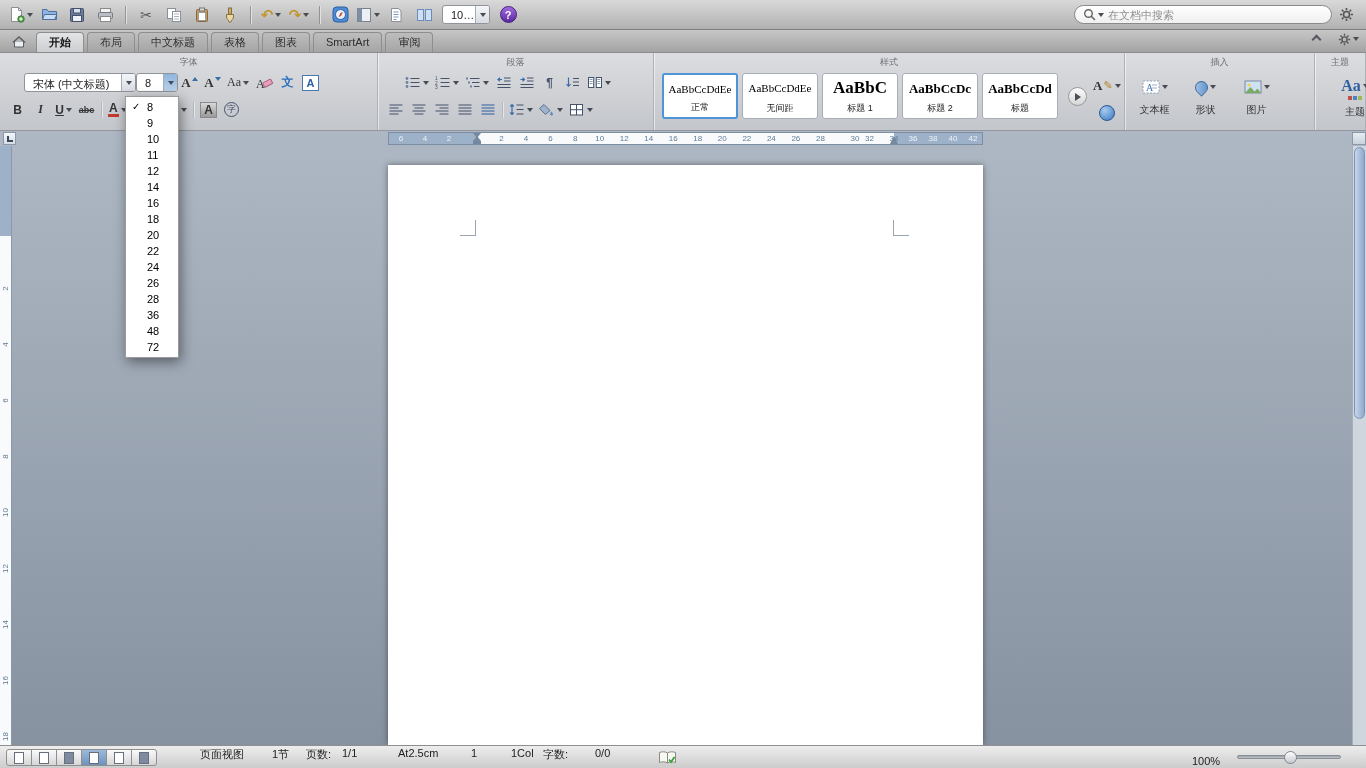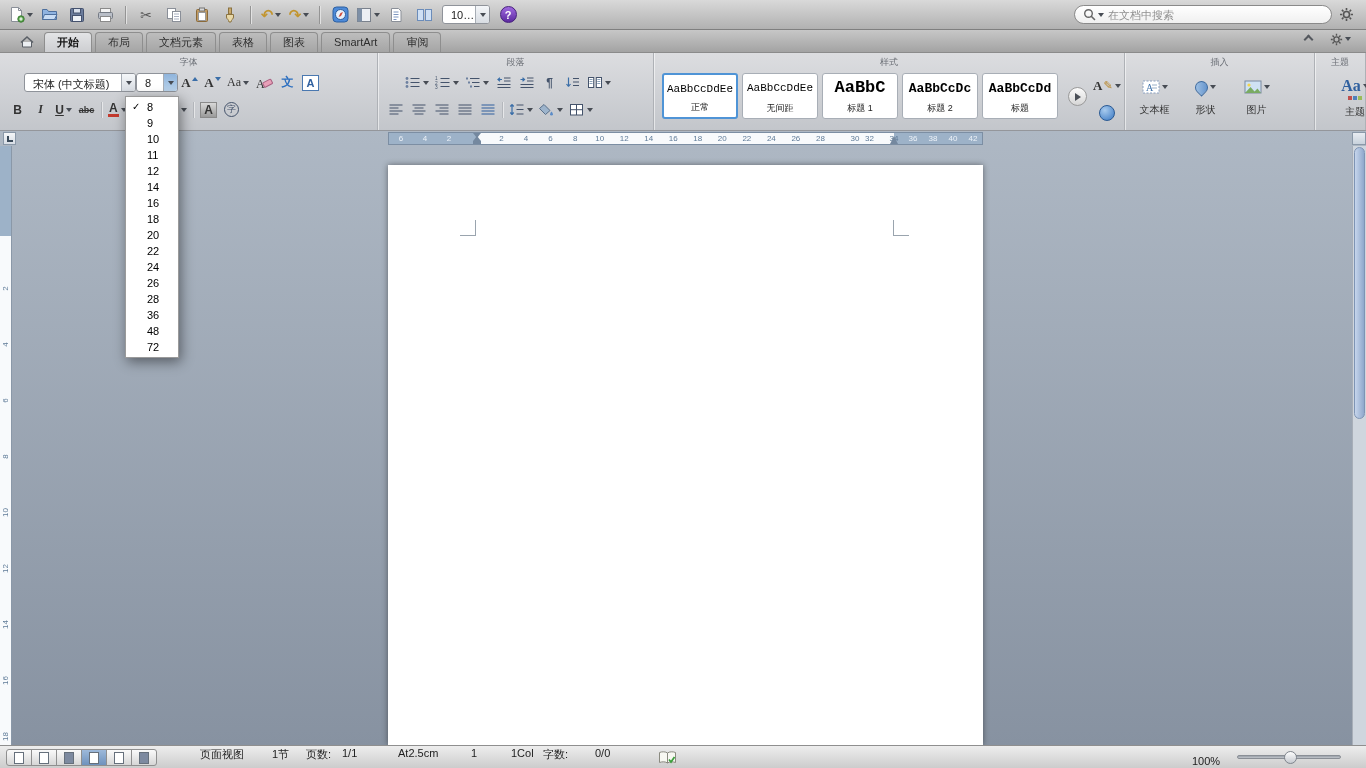--- a/index.html
+++ b/index.html
@@ -29,21 +29,21 @@
   .combo .carr.pressed{background:linear-gradient(#8fb4dc,#b9d2ea)}
   .zoom-combo{width:48px;margin:0 4px}
   .searchbox{margin-left:auto;width:258px;height:19px;background:linear-gradient(#ffffff,#f0f0f0);
     border:1px solid #8a8a8a;border-radius:10px;display:flex;align-items:center;padding:0 8px}
   .search-input{flex:1;border:0;background:transparent;font-size:11px;color:#333;outline:none;margin-left:4px;min-width:0}
   .search-input::placeholder{color:#8f8f8f}
 
   
   .tabbar{position:absolute;top:30px;left:0;width:100%;height:23px;
     background:linear-gradient(#c7c7c7,#a3a3a3);border-bottom:1px solid #8b8b8b;
-    display:flex;align-items:flex-end;padding:0 12px}
+    display:flex;align-items:flex-end;padding:0 4px}
   .home-tab{width:30px;height:21px;display:flex;align-items:center;justify-content:center;margin-right:2px}
   .tabs{display:flex;align-items:flex-end}
   .tab{height:20px;line-height:19px;padding:0 12px;font-size:11px;color:#2e2e2e;
     background:linear-gradient(#bdbdbd,#a5a5a5);border:1px solid #8e8e8e;border-bottom:0;
     border-radius:4px 4px 0 0;margin-right:3px;white-space:nowrap}
   .tab.active{background:linear-gradient(#e3e4e6,#cdced1);color:#111;font-weight:bold}
   .tab-controls{margin-left:auto;display:flex;align-items:center;padding-bottom:4px}
   .chev-up{width:7px;height:7px;border-left:2px solid #54585e;border-top:2px solid #54585e;transform:rotate(45deg);display:inline-block}
   .collapse-btn{margin-right:14px;display:flex;align-items:center}
 
@@ -77,21 +77,21 @@
   .fx{font-weight:bold;color:#3fa0dc;text-shadow:0 0 3px #a8dcf4}
   .cshade{font-weight:bold;background:linear-gradient(#d8d8d8,#9a9a9a);border:1px solid #8a8a8a;padding:0 3px}
   .encl{width:15px;height:15px;border:1px solid #44536b;border-radius:50%;font-size:9px;
     display:flex;align-items:center;justify-content:center;color:#44536b}
   .pilcrow{font-size:12px;color:#44536b;font-weight:bold}
 
   
   .styles-gallery{position:absolute;top:20px;left:8px;display:flex;gap:4px}
   .scard{width:76px;height:46px;background:#fff;border:1px solid #a8aeb6;border-radius:3px;text-align:center;position:relative;overflow:hidden}
   .scard.selected{border:2px solid #4f94d6}
-  .scard .sample{font-family:Liberation Mono, monospace;font-size:11px;margin-top:8px;white-space:nowrap}
+  .scard .sample{font-family:Liberation Serif, serif;font-size:11px;margin-top:8px;white-space:nowrap}
   .s-h1 .sample{font-size:17px;font-weight:bold;margin-top:4px}
   .s-h2 .sample{font-size:13px;font-weight:bold;margin-top:7px}
   .s-title .sample{font-size:13px;font-weight:bold;margin-top:7px}
   .scard .sname{position:absolute;bottom:3px;left:0;width:100%;font-size:9px;color:#222}
   .gal-next{position:absolute;top:34px;left:414px;width:19px;height:19px;border-radius:50%;
     background:linear-gradient(#fbfbfb,#d6d6d6);border:1px solid #9a9a9a;
     display:flex;align-items:center;justify-content:center}
   .tri-r{width:0;height:0;border-top:4px solid transparent;border-bottom:4px solid transparent;border-left:6px solid #4a4f57}
   .styles-side{position:absolute;left:436px;top:22px;display:flex;flex-direction:column;gap:6px;align-items:center}
   .pane-dot{width:16px;height:16px;border-radius:50%;border:1px solid #2a5a94;
@@ -290,21 +290,21 @@
   <nav class="tabbar">
     <div class="home-tab">
       <svg width="16" height="14">
           <path d="M2 7.5L8 2l6 5.5" fill="none" stroke="#5a5f66" stroke-width="1.6"></path>
           <path d="M3.5 7v5h9V7" fill="#eceff2" stroke="#5a5f66"></path>
         </svg>
     </div>
     <div class="tabs" id="tabs">
         <div class="tab active">开始</div>
         <div class="tab">布局</div>
-        <div class="tab">文档元素</div>
+        <div class="tab">中文标题</div>
         <div class="tab">表格</div>
         <div class="tab">图表</div>
         <div class="tab">SmartArt</div>
         <div class="tab">审阅</div>
       </div>
     <div class="tab-controls">
       <button class="collapse-btn">
           <span class="chev-up"></span>
         </button>
       <button class="tbtn" style="height:18px">

